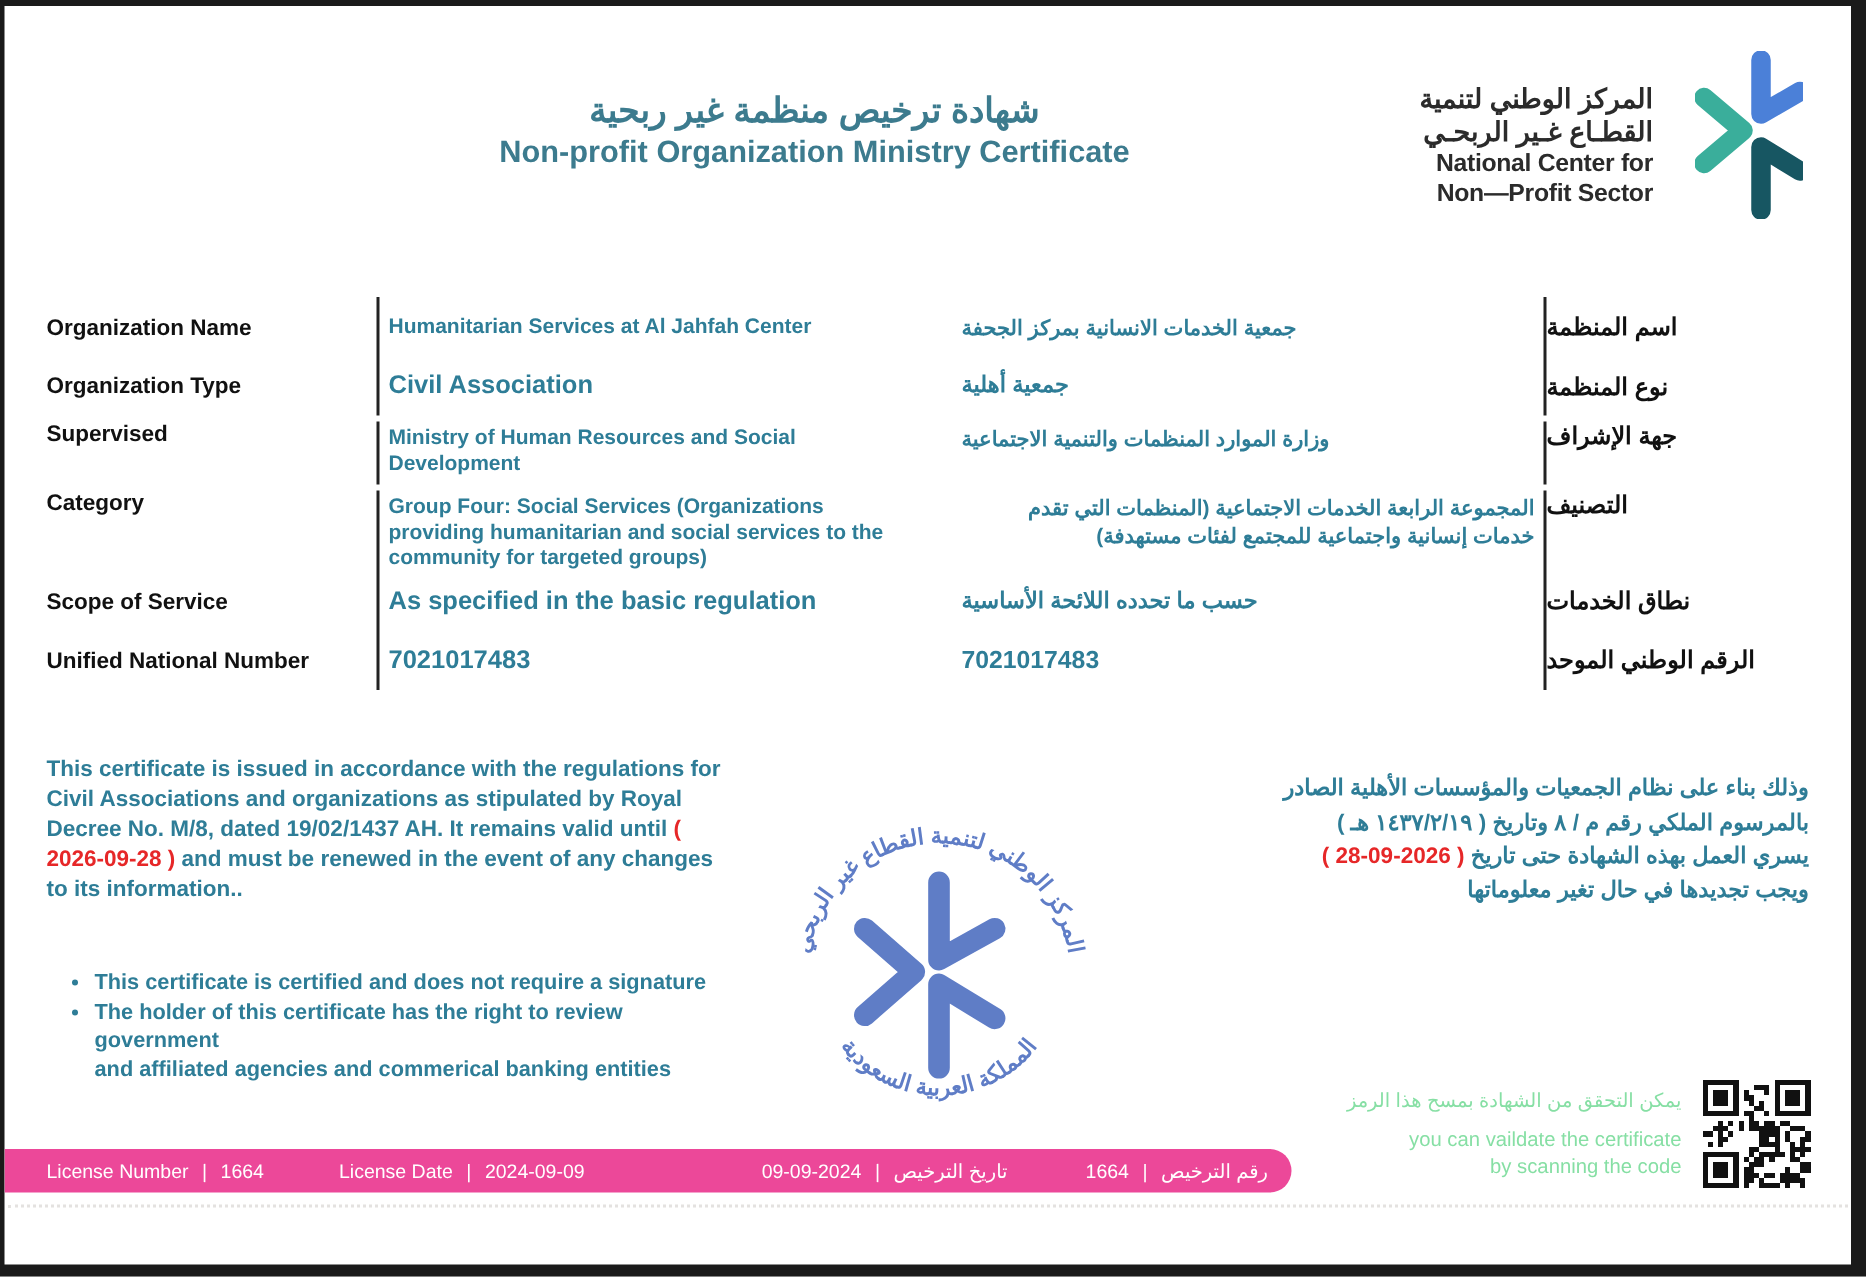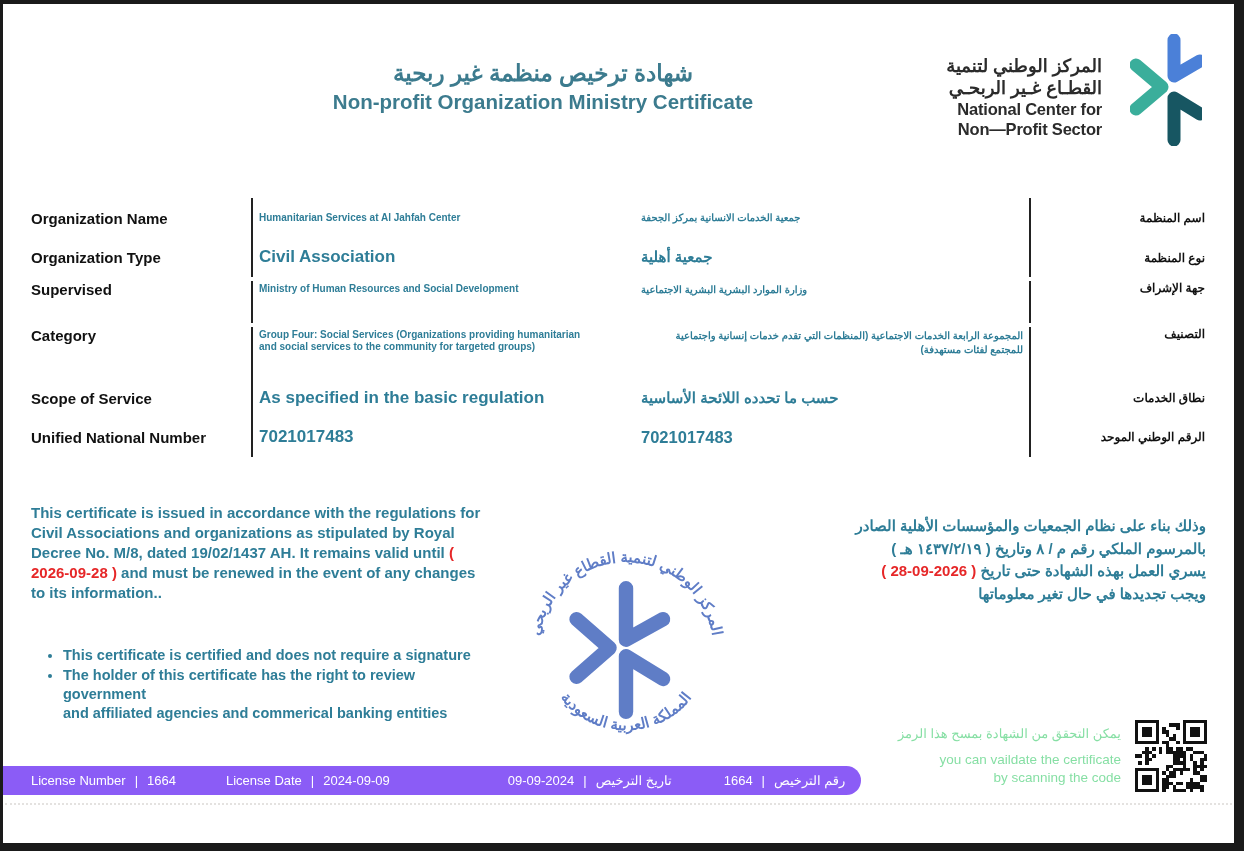--- a/index.html
+++ b/index.html
@@ -26,22 +26,22 @@
   .frow { display:grid; grid-template-columns:220px 357px 1fr 400px 188px; align-items:center; }
   .frow.multi { align-items:start; padding-top:4px; }
   .lbl-en { font-size:15px; font-weight:bold; color:#111; }
   .val-en { color:#2e7d97; font-weight:bold; border-left:2px solid #222; padding:2px 10px 2px 6px;
             align-self:stretch; display:flex; align-items:center; line-height:1.22; }
   .frow.multi .val-en { align-items:flex-start; }
   .val-ar { color:#2e7d97; font-weight:bold; border-right:2px solid #222; padding:2px 6px 2px 10px;
             align-self:stretch; display:flex; align-items:center; justify-content:flex-end;
             direction:rtl; text-align:right; line-height:1.35; }
   .frow.multi .val-ar { align-items:flex-start; }
-  .lbl-ar { font-size:12px; font-weight:bold; color:#111; text-align:right; padding-right:14px; direction:rtl; }
-  .sz-s { font-size:10px; }
+  .lbl-ar { font-size:16px; font-weight:bold; color:#111; text-align:left; padding-right:14px; direction:rtl; }
+  .sz-s { font-size:14px; }
   .sz-m { font-size:15px; }
   .sz-l { font-size:17px; }
   .sz-n { font-size:16.5px; }
 
   
   .para-en { position:absolute; left:28px; top:499px; width:452px; color:#2e7d97;
              font-weight:bold; font-size:15px; line-height:1.33; }
   .red { color:#e62728; }
   .para-ar { position:absolute; right:28px; top:511px; width:505px; direction:rtl; text-align:right;
              color:#2e7d97; font-weight:bold; font-size:15px; line-height:1.5; }
@@ -49,21 +49,21 @@
   .bullets-en { position:absolute; left:40px; top:641px; width:450px; }
   .bullets-ar { position:absolute; right:28px; top:638px; width:530px; direction:rtl; }
   .bullets-en ul, .bullets-ar ul { list-style:disc; padding-inline-start:20px; color:#2e7d97; }
   .bullets-en li { font-size:14.5px; font-weight:bold; line-height:1.3; white-space:pre-line; margin:1px 0; }
   .bullets-ar li { font-size:14.5px; font-weight:bold; line-height:1.45; white-space:pre-line; text-align:right; }
 
   
   .stamp { position:absolute; left:520px; top:541px; width:206px; height:206px; opacity:0.92; }
 
   
-  .footer-bar { position:absolute; left:0; top:762px; width:858px; height:29px; background:#8b5cf6;
+  .footer-bar { position:absolute; left:0; top:762px; width:858px; height:29px; background:#ec4899;
                 border-radius:0 16px 16px 0; display:flex; align-items:center; color:#fff; font-size:13px; }
   .fgroup { display:flex; gap:9px; white-space:nowrap; }
   .fgroup.rtl { direction:rtl; }
   .g1 { margin-left:28px; } .g2 { margin-left:50px; } .g3 { margin-left:118px; } .g4 { margin-left:52px; }
   .dotline { position:absolute; left:2px; right:2px; top:799px; border-top:2px dotted #e4e2e0; }
 
   .qr-block { position:absolute; right:26px; top:716px; display:flex; gap:13px; align-items:flex-start; }
   .qr-hint { text-align:right; color:#86dfa4; padding-top:6px; }
   .qr-hint .ar { font-size:13px; direction:rtl; margin-bottom:10px; }
   .qr-hint .en { font-size:13.5px; line-height:1.3; }
@@ -103,21 +103,21 @@
       <div class="lbl-en">Organization Type</div>
       <div class="val-en sz-l">Civil Association</div>
       <div></div>
       <div class="val-ar sz-m">جمعية أهلية</div>
       <div class="lbl-ar">نوع المنظمة</div>
     </div>
     <div class="frow multi" style="min-height:46px">
       <div class="lbl-en">Supervised</div>
       <div class="val-en sz-s">Ministry of Human Resources and Social Development</div>
       <div></div>
-      <div class="val-ar sz-s">وزارة الموارد البشرية البشرية الاجتماعية</div>
+      <div class="val-ar sz-s">وزارة الموارد المنظمات والتنمية الاجتماعية</div>
       <div class="lbl-ar">جهة الإشراف</div>
     </div>
     <div class="frow multi" style="min-height:56px">
       <div class="lbl-en">Category</div>
       <div class="val-en sz-s">Group Four: Social Services (Organizations providing humanitarian and social services to the community for targeted groups)</div>
       <div></div>
       <div class="val-ar sz-s">المجموعة الرابعة الخدمات الاجتماعية (المنظمات التي تقدم خدمات إنسانية واجتماعية للمجتمع لفئات مستهدفة)</div>
       <div class="lbl-ar">التصنيف</div>
     </div>
     <div class="frow" style="min-height:38px">

